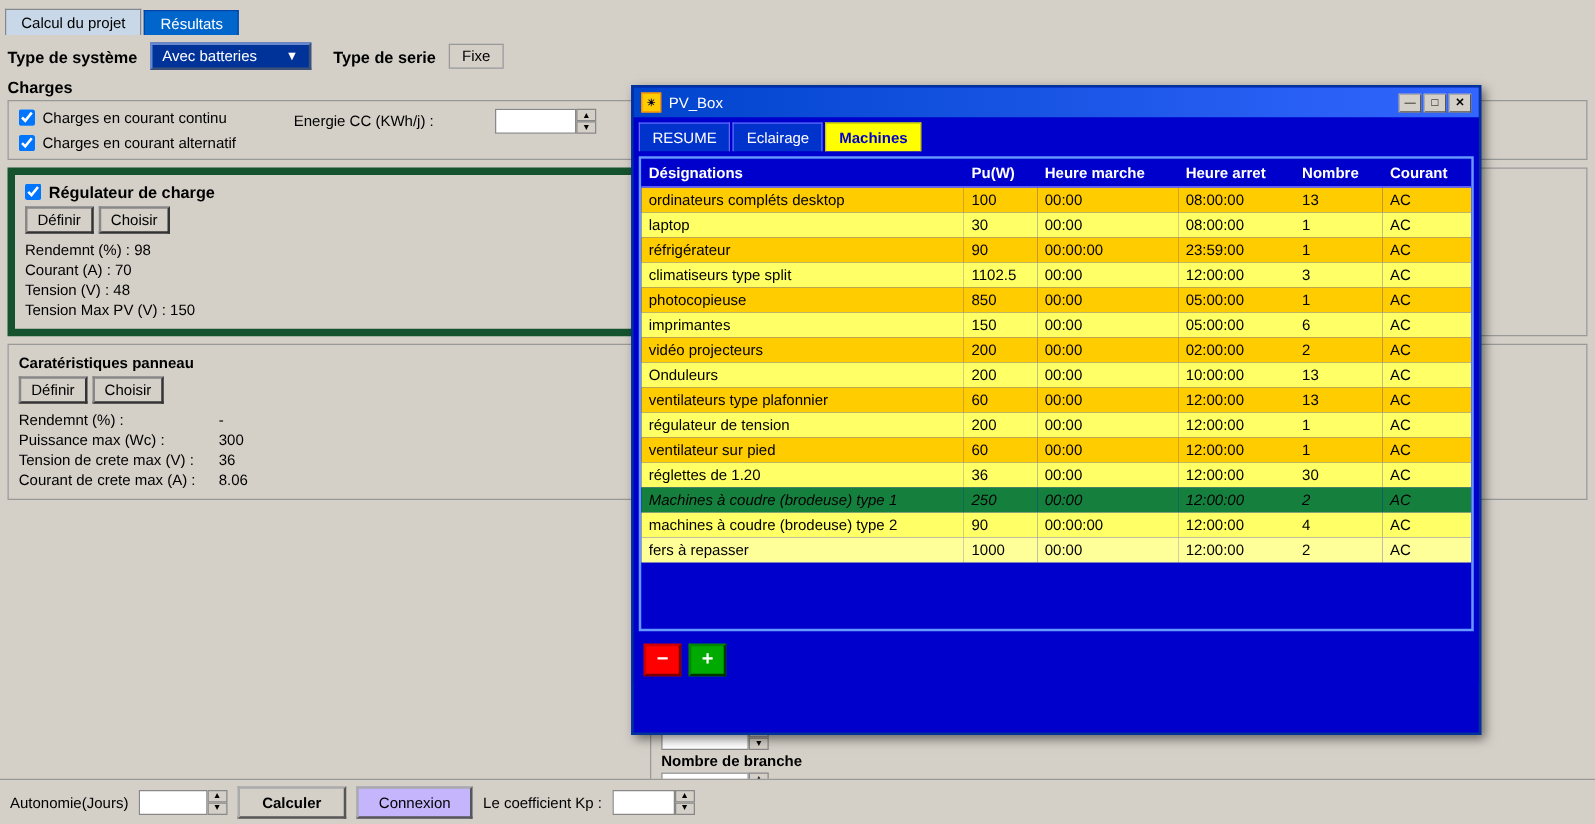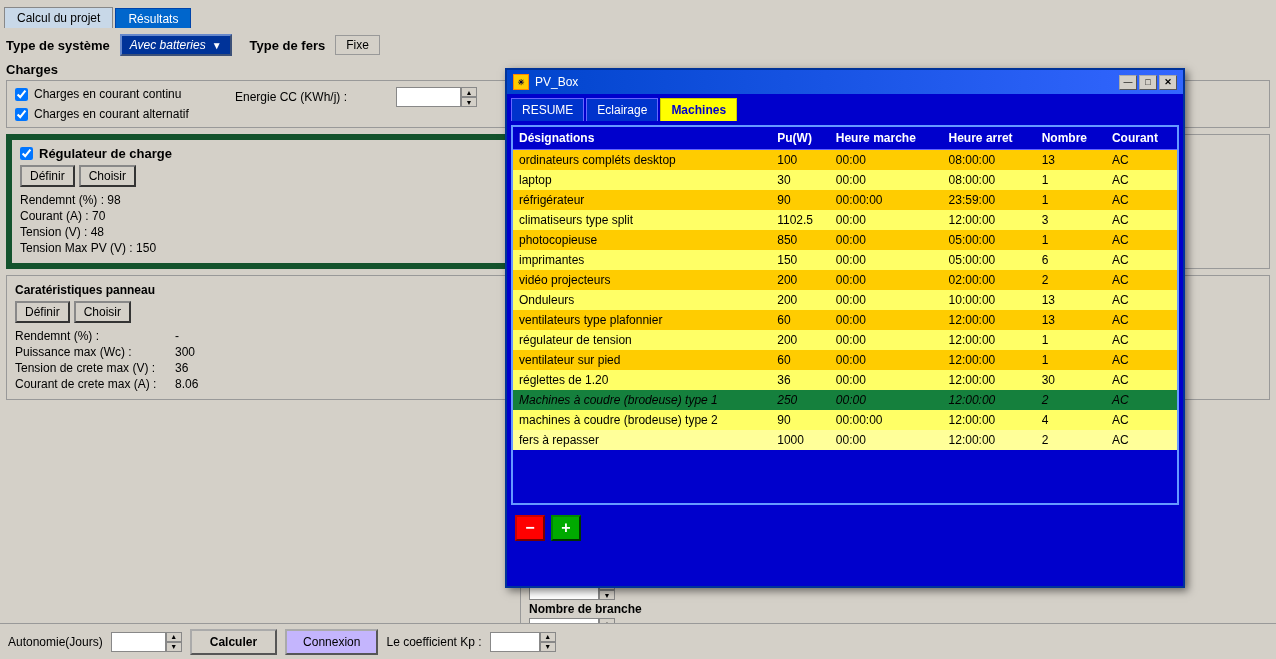--- a/index.html
+++ b/index.html
@@ -19,36 +19,36 @@
   </div>
   <div style="background:#0066cc; color:white; border:1px solid #0044aa; border-bottom:none; padding:3px 12px; cursor:pointer; font-size:12px; position:relative; top:1px; margin-left:2px;">
     <span>Résultats</span>
   </div>
 </div>
 
 <div style="background:#d4d0c8; padding:6px; height:631px; position:relative;">
 
   <div style="display:flex; align-items:center; gap:10px; margin-bottom:6px;">
     <span style="font-weight:bold; font-size:13px;">Type de système</span>
-    <div style="background:#003399; color:white; border:2px outset #6688cc; padding:2px 8px; font-size:12px; cursor:pointer; display:flex; align-items:center; gap:6px;font-style:italic;">
+    <div style="background:#003399; color:white; border:2px outset #6688cc; padding:2px 8px; font-size:12px; cursor:pointer; display:flex; align-items:center; gap:23px;">
       <span>Avec batteries</span>
       <span style="font-size:10px;">▼</span>
     </div>
-    <span style="font-weight:bold; font-size:13px; margin-left:8px;">Type de fers</span>
+    <span style="font-weight:bold; font-size:13px; margin-left:8px;">Type de serie</span>
     <div style="background:#d4d0c8; border:1px solid #999; padding:2px 10px; font-size:12px;">
       <span>Fixe</span>
     </div>
   </div>
 
   <div style="margin-bottom:6px;">
     <div style="font-weight:bold; font-size:13px; margin-bottom:3px;">Charges</div>
     <div style="border:1px solid #999; background:#d4d0c8; display:flex; padding:6px 8px; gap:20px;">
 
       <div style="display:flex; flex-direction:column; gap:6px; min-width:200px;">
-        <div style="display:flex; align-items:center; gap:6px;">
+        <div style="display:flex; gap:6px;">
           <input type="checkbox" checked="" class="checkbox-input" style="">
           <label>Charges en courant continu</label>
         </div>
         <div style="display:flex; align-items:center; gap:6px;">
           <input type="checkbox" checked="" class="checkbox-input" style="">
           <label>Charges en courant alternatif</label>
         </div>
       </div>
 
       <div style="display:flex; flex-direction:column; gap:6px;">

